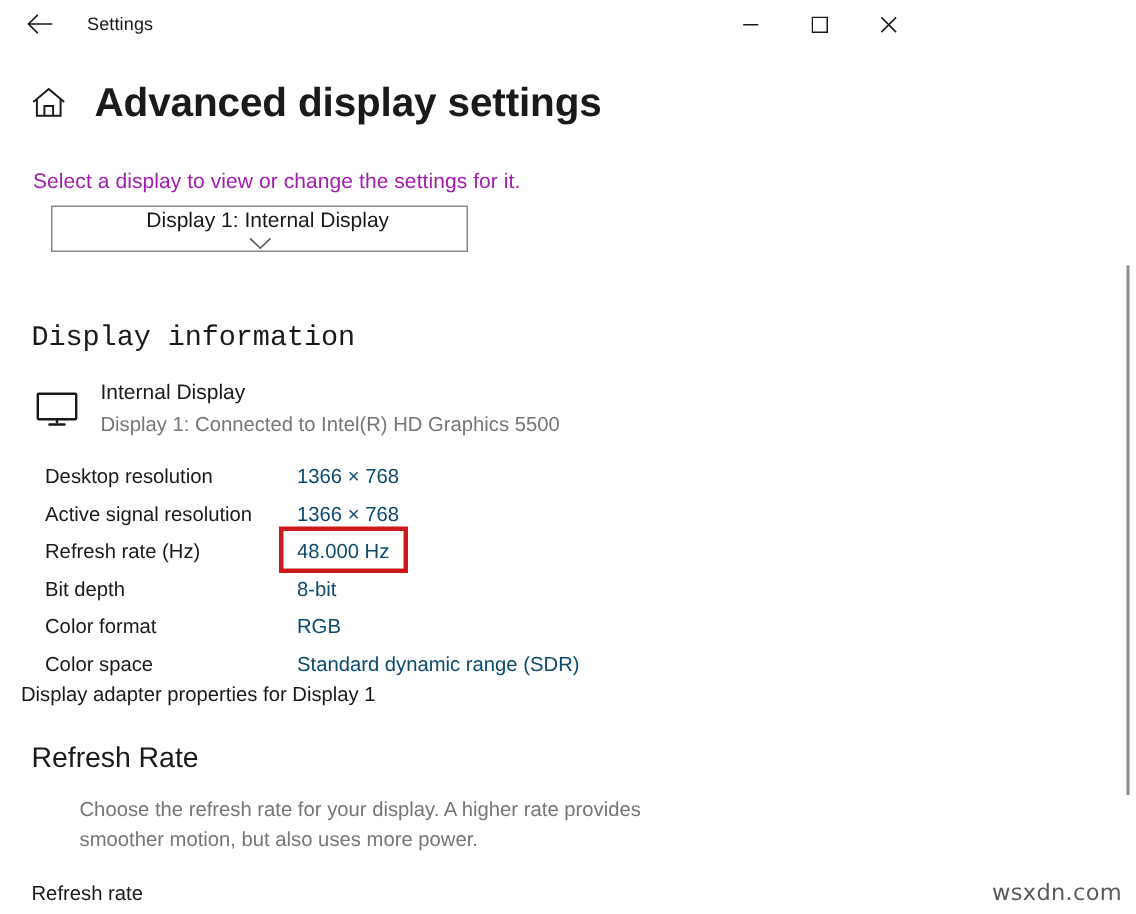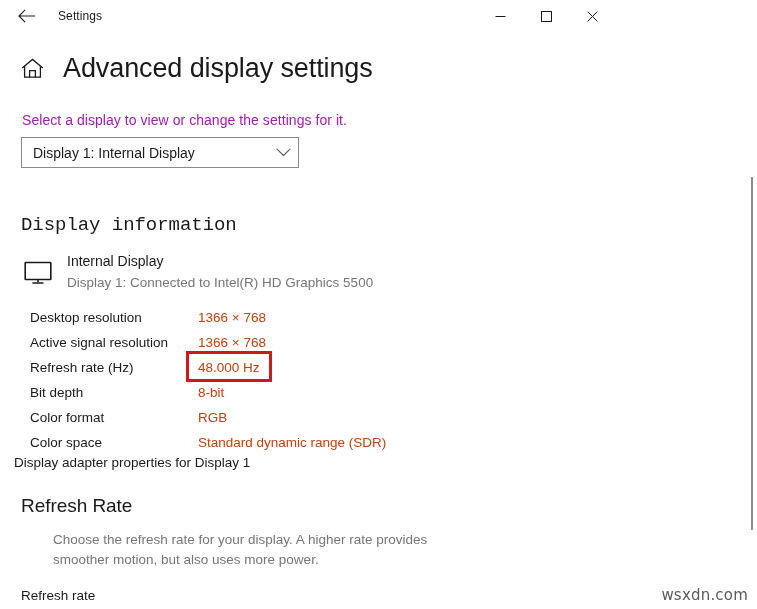--- a/index.html
+++ b/index.html
@@ -78,21 +78,21 @@
     height: 26px;
     margin-left: 19px;
     display: flex;
     align-items: center;
     justify-content: center;
     cursor: pointer;
   }
   .page-title {
     margin-left: 18px;
     font-size: 27px;
-    font-weight: 400;
+    font-weight: 700;
     color: #1a1a1a;
     letter-spacing: -0.1px;
     line-height: 1;
   }
 
   
   .content {
     position: absolute;
     left: 0;
     top: 100px;
@@ -103,30 +103,31 @@
     position: absolute;
     left: 22px;
     top: 12px;
     font-size: 14px;
     color: #a21caf;
     letter-spacing: 0.05px;
   }
 
   .combo {
     position: absolute;
-    left: 21px;
+    left: 34px;
     top: 37px;
     width: 278px;
     height: 31px;
     border: 1px solid #8a8a8a;
     background: #ffffff;
     box-sizing: border-box;
     display: flex;
     align-items: center;
     cursor: pointer;
+    flex-direction: column;
   }
   .combo-label {
     margin-left: 11px;
     font-size: 14px;
     color: #1a1a1a;
     flex: 1;
     white-space: nowrap;
     overflow: hidden;
   }
   .combo-chevron {
@@ -196,21 +197,21 @@
     position: absolute;
     left: 30px;
     font-size: 13.5px;
     color: #1a1a1a;
     white-space: nowrap;
   }
   .info-value {
     position: absolute;
     left: 198px;
     font-size: 13.5px;
-    color: #c2410c;
+    color: #0c4a6e;
     white-space: nowrap;
   }
   .info-row.highlight .info-value {
     position: absolute;
     left: 198px;
   }
   .red-box {
     position: absolute;
     left: 186px;
     top: -4px;

